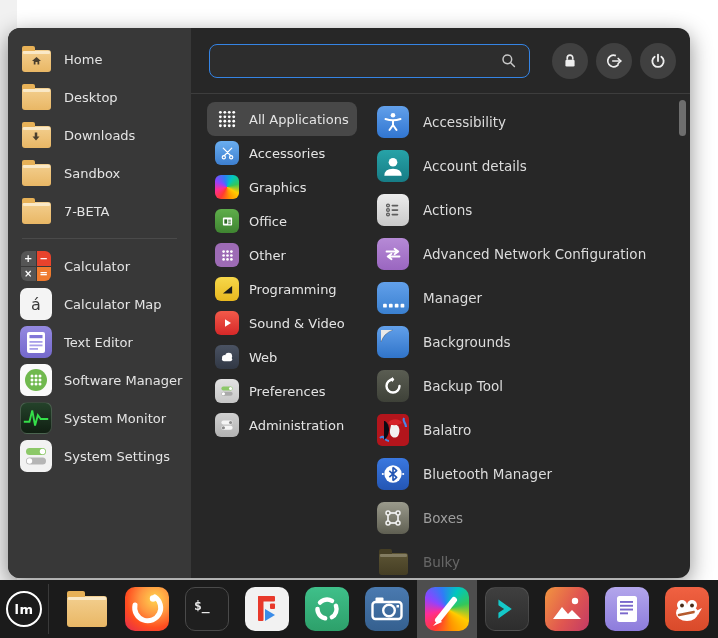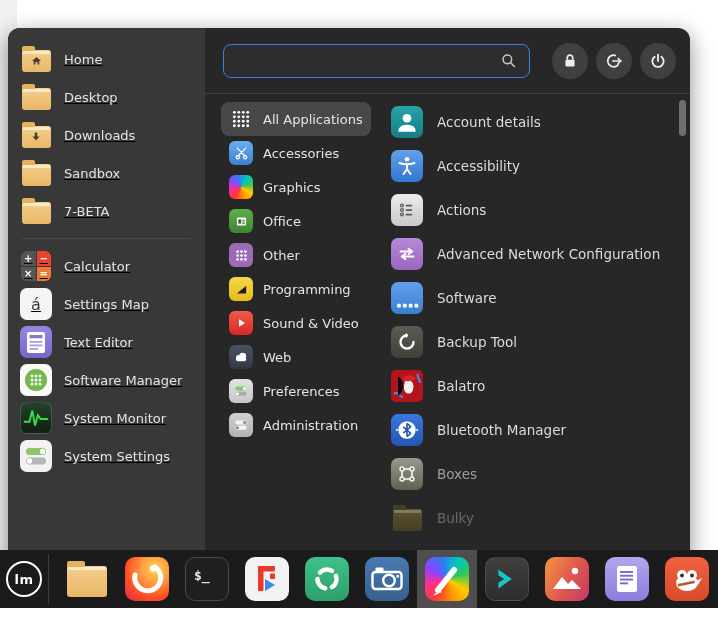--- a/index.html
+++ b/index.html
@@ -10,21 +10,21 @@
     -webkit-font-smoothing:antialiased;
   }
   .left-strip{position:absolute;left:0;top:0;width:17px;height:580px;background:#f1f1f1;}
 
   
   .menu{
     position:absolute;left:8px;top:28px;width:682px;height:550px;
     background:#272727;border-radius:12px;display:flex;overflow:hidden;
     box-shadow:0 6px 22px rgba(0,0,0,.45);
   }
-  .sidebar{width:197px;background:#383838;flex:none;padding-top:12px;box-sizing:border-box;text-decoration:underline;}
+  .sidebar{width:183px;background:#383838;flex:none;padding-top:12px;box-sizing:border-box;}
   .side-item{height:38px;display:flex;align-items:center;padding-left:12px;gap:12px;cursor:default;}
   .side-label{font-size:13px;color:#e4e4e4;white-space:nowrap;}
   .side-sep{height:1px;background:#4a4a4a;margin:8px 14px;}
   .side-iconbox{width:32px;height:32px;flex:none;display:flex;align-items:center;justify-content:center;}
 
   
   .folder{width:29px;height:22px;background:linear-gradient(#f3cf8f,#e9b765);border-radius:2px 3px 3px 3px;position:relative;margin-top:4px;display:flex;align-items:center;justify-content:center;}
   .folder::before{content:"";position:absolute;top:-4px;left:0;width:13px;height:5px;background:#e7b157;border-radius:2px 2px 0 0;}
   .folder::after{content:"";position:absolute;top:1px;left:1px;right:1px;height:3px;background:rgba(255,252,240,.6);border-radius:1px;}
   .folder svg{position:relative;z-index:2;}
@@ -57,21 +57,21 @@
 
   .apps{flex:1;padding:6px 0 0 14px;box-sizing:border-box;overflow:hidden;}
   .app-item{height:44px;display:flex;align-items:center;gap:14px;}
   .app-label{font-size:13.5px;color:#dcdcdc;white-space:nowrap;}
   .app-label.dim{color:#9e9e9e;}
   .app-item.clipped .app-label{opacity:.35;}
 
   .scroll-thumb{position:absolute;right:4px;top:6px;width:7px;height:36px;border-radius:3.5px;background:#6e6e6e;}
 
   
-  .taskbar{position:absolute;left:0;top:550px;width:718px;height:58px;background:#1b1b1b;display:flex;align-items:center;}
+  .taskbar{position:absolute;left:0;top:580px;width:718px;height:58px;background:#1b1b1b;display:flex;align-items:center;}
   .mint-btn{width:48px;height:58px;display:flex;align-items:center;justify-content:center;flex:none;}
   .mint-circle{width:36px;height:36px;border:2.4px solid #fff;border-radius:50%;box-sizing:border-box;display:flex;align-items:center;justify-content:center;}
   .mint-circle span{color:#fff;font-size:13px;font-weight:bold;letter-spacing:.5px;}
   .tb-sep{width:1px;height:50px;background:#3a3a3a;flex:none;margin-right:8px;}
   .tb-slot{width:60px;height:58px;flex:none;display:flex;align-items:center;justify-content:center;}
   .tb-slot.hl{background:#4e4e4e;}
   .tb-icon{width:44px;height:44px;border-radius:10px;display:flex;align-items:center;justify-content:center;position:relative;overflow:hidden;}
   .tb-folder{width:40px;height:31px;margin-top:5px;}
   .tb-folder::before{width:18px;height:6px;top:-5px;}
 
@@ -179,21 +179,21 @@
         </span>
       </span>
       <span class="side-label">Calculator</span>
     </div>
     <div class="side-item">
       <span class="side-iconbox">
         <span class="ai32 bg-charmap">
             <span>á</span>
           </span>
       </span>
-      <span class="side-label">Settings Map</span>
+      <span class="side-label">Calculator Map</span>
     </div>
     <div class="side-item">
       <span class="side-iconbox">
         <span class="ai32 bg-texted">
             <svg width="32" height="32" viewBox="0 0 32 32">
           <rect x="7" y="6" width="18" height="21" rx="2" fill="#fff"></rect>
           <rect x="9.5" y="9" width="13" height="3.2" fill="#8277d8"></rect>
           <rect x="9.5" y="15" width="13" height="1.8" fill="#a79ee8"></rect>
           <rect x="9.5" y="18.5" width="13" height="1.8" fill="#a79ee8"></rect>
           <rect x="9.5" y="22" width="8.5" height="1.8" fill="#a79ee8"></rect>
@@ -395,36 +395,36 @@
               <rect x="4.5" y="13" width="15" height="5.4" rx="2.7" fill="#f5f5f5"></rect>
                 <circle cx="7.2" cy="15.7" r="2.1" fill="#8a8a8a"></circle>
             </svg>
           </span>
           <span class="cat-label">Administration</span>
         </div>
       </div>
 
       <div class="apps">
         <div class="app-item">
+          <span class="ai32 bg-access">
+            <svg width="24" height="24" viewBox="0 0 24 24">
+              <circle cx="12" cy="5.2" r="2.3" fill="#fff"></circle>
+              <path d="M4.5 9 Q12 11.6 19.5 9 M12 10.5 V15 M12 15 L8.5 20 M12 15 L15.5 20" fill="none" stroke="#fff" stroke-width="2" stroke-linecap="round" stroke-linejoin="round"></path>
+            </svg>
+          </span>
+          <span class="app-label">Accessibility</span>
+        </div>
+        <div class="app-item">
           <span class="ai32 bg-account">
             <svg width="26" height="26" viewBox="0 0 24 24">
               <circle cx="12" cy="8.5" r="4" fill="#fff"></circle>
               <path d="M4 21 Q4 14.5 12 14.5 Q20 14.5 20 21 Z" fill="#fff"></path>
             </svg>
           </span>
           <span class="app-label">Account details</span>
-        </div>
-        <div class="app-item">
-          <span class="ai32 bg-access">
-            <svg width="24" height="24" viewBox="0 0 24 24">
-              <circle cx="12" cy="5.2" r="2.3" fill="#fff"></circle>
-              <path d="M4.5 9 Q12 11.6 19.5 9 M12 10.5 V15 M12 15 L8.5 20 M12 15 L15.5 20" fill="none" stroke="#fff" stroke-width="2" stroke-linecap="round" stroke-linejoin="round"></path>
-            </svg>
-          </span>
-          <span class="app-label">Accessibility</span>
         </div>
         <div class="app-item">
           <span class="ai32 bg-actions">
             <svg width="24" height="24" viewBox="0 0 24 24">
               <g stroke="#5d5d5d" stroke-width="1.3" fill="none">
                 <circle cx="7" cy="7.5" r="1.4"></circle>
                   <circle cx="7" cy="12" r="1.4"></circle>
                   <circle cx="7" cy="16.5" r="1.4"></circle>
               </g>
               <g fill="#5d5d5d">
@@ -449,21 +449,30 @@
           <span class="ai32 bg-applets">
             <svg width="28" height="28" viewBox="0 0 24 24">
                 <g fill="#fff">
               <rect x="3.5" y="17" width="3.2" height="3.2" rx="0.8"></rect>
               <rect x="8.5" y="17" width="3.2" height="3.2" rx="0.8"></rect>
               <rect x="13.5" y="17" width="3.2" height="3.2" rx="0.8"></rect>
               <rect x="18.5" y="17" width="3.2" height="3.2" rx="0.8"></rect>
             </g>
               </svg>
           </span>
-          <span class="app-label">Software</span>
+          <span class="app-label">Manager</span>
+        </div>
+        <div class="app-item">
+          <span class="ai32 bg-wallpaper">
+            <svg width="32" height="32" viewBox="0 0 32 32">
+              <path d="M4 4 L16 4 Q7 7 4 16 Z" fill="#e9e9e9"></path>
+              <path d="M16 4 Q7 7 4 16" fill="none" stroke="rgba(0,0,0,.25)" stroke-width="1"></path>
+            </svg>
+          </span>
+          <span class="app-label">Backgrounds</span>
         </div>
         <div class="app-item">
           <span class="ai32 bg-backup">
             <svg width="24" height="24" viewBox="0 0 24 24">
               <path d="M12 5.5 A6.5 6.5 0 1 0 18.5 12" fill="none" stroke="#fff" stroke-width="2.4" stroke-linecap="round"></path>
               <path d="M12 2.9 L12 8.1 L8.6 5.5 Z" fill="#fff"></path>
             </svg>
           </span>
           <span class="app-label">Backup Tool</span>
         </div>

